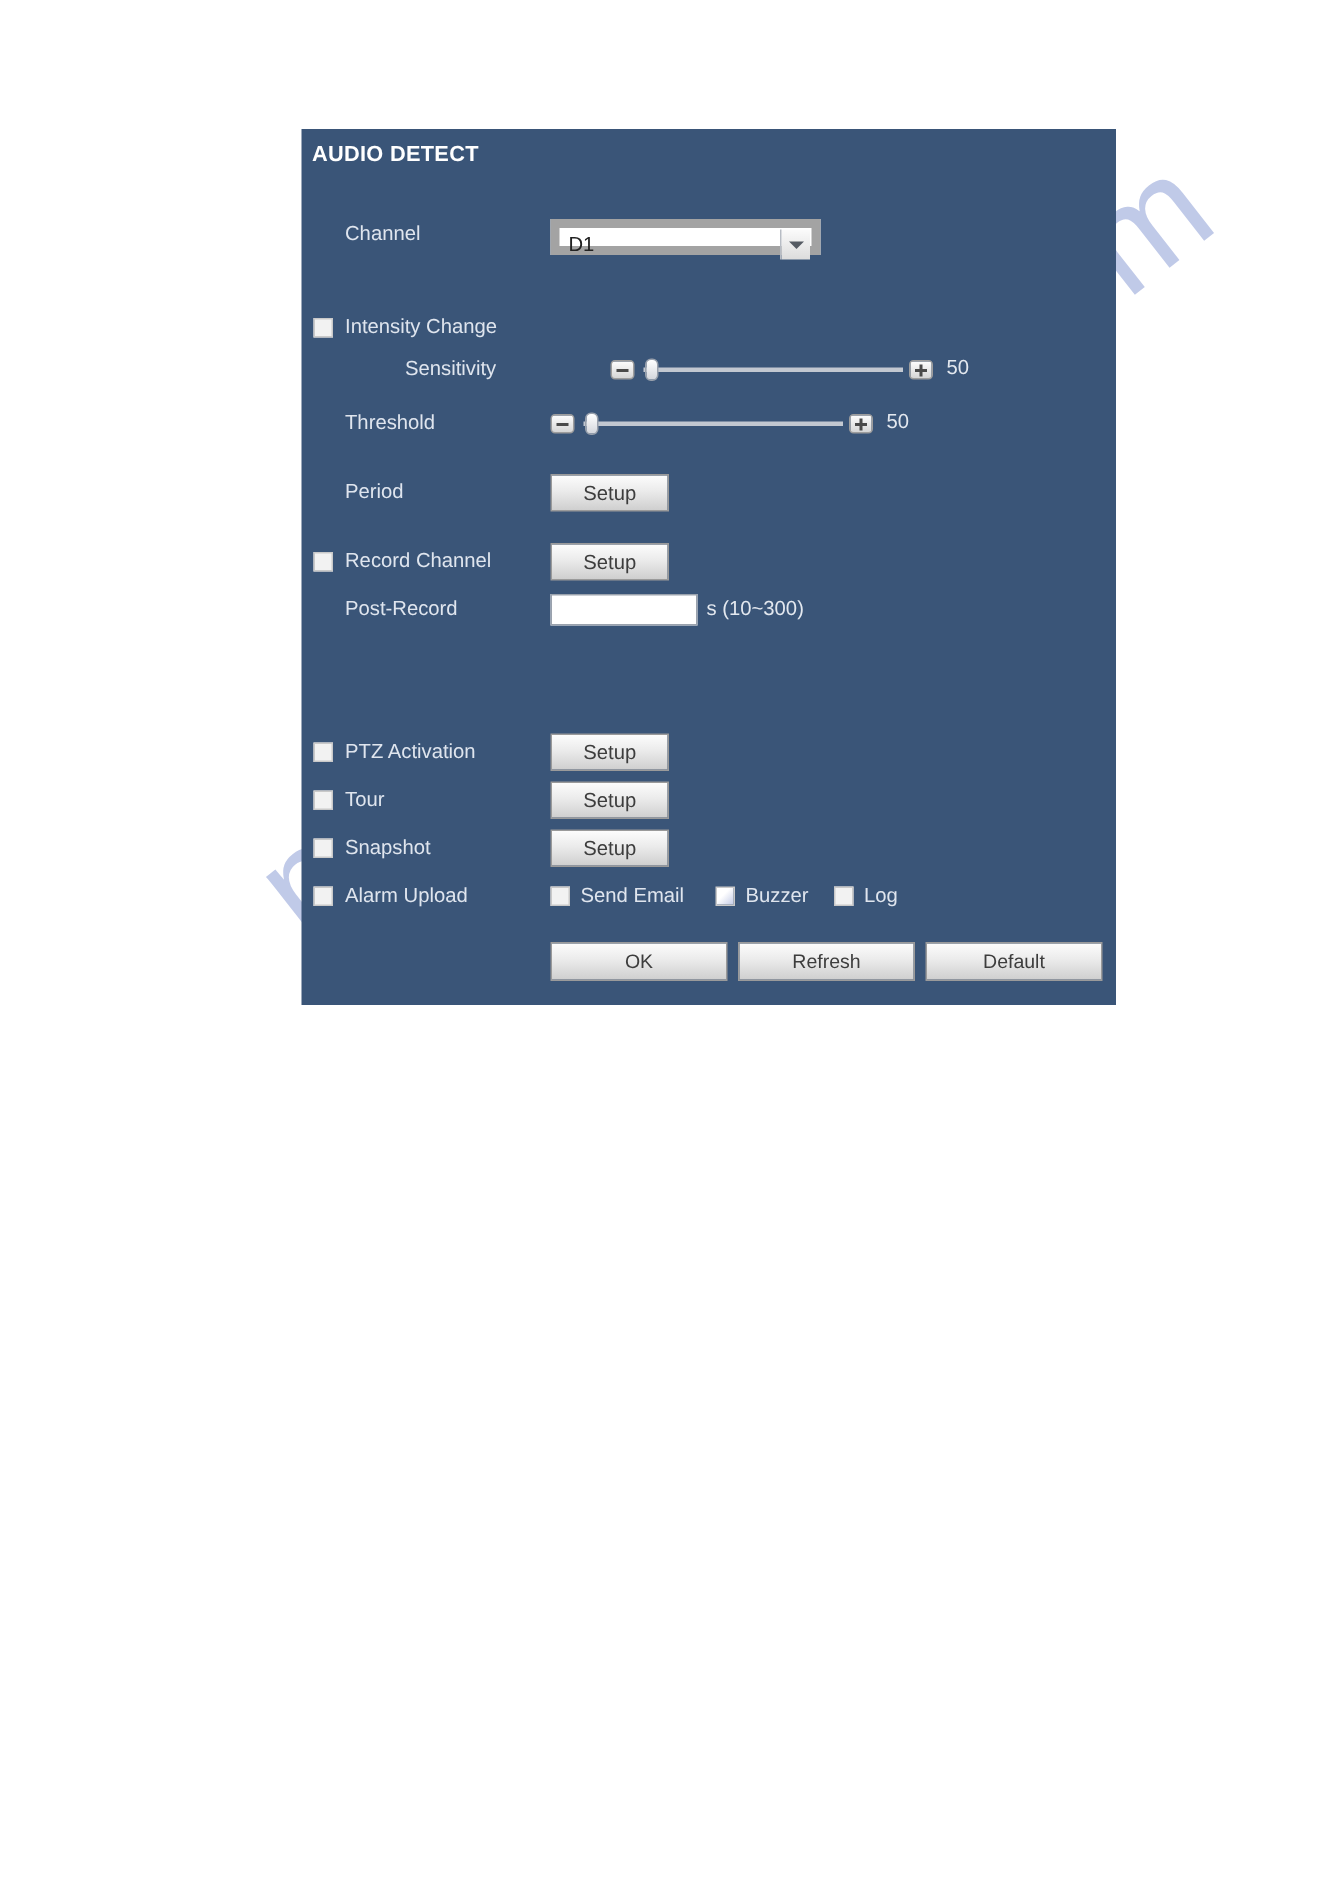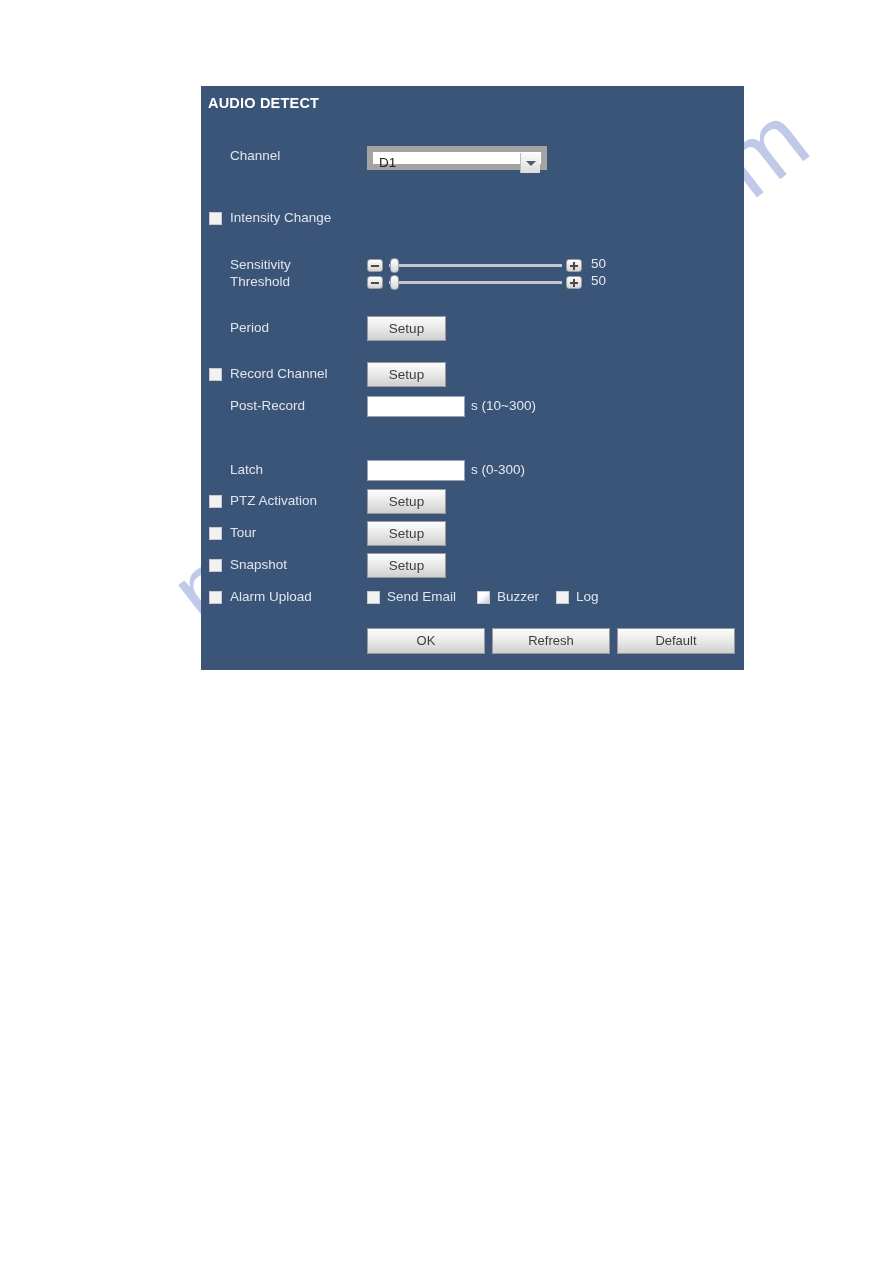--- a/index.html
+++ b/index.html
@@ -299,21 +299,21 @@
       </div>
     </div>
   </div>
 
 
   <div class="row" style="top:122px;">
     <span class="cb"></span>
     <span class="lbl">Intensity Change</span>
   </div>
 
-  <div class="row" style="top:169px;">
+  <div class="row" style="top:150px;margin-left:40px;">
     <span class="lbl">Sensitivity</span>
     <div class="slider">
       <span class="minus"></span>
       <span class="track"></span>
       <span class="thumb"></span>
       <span class="plus"></span>
     </div>
     <span class="sval">50</span>
   </div>
 
@@ -339,25 +339,20 @@
     <span class="btn btn-setup">Setup</span>
   </div>
 
   <div class="row" style="top:310px;">
     <span class="lbl">Post-Record</span>
     <input class="tinput" type="text" value="" style="">
     <span class="unit">s (10~300)</span>
   </div>
 
 
-  <div class="row" style="top:374px;">
-    <span class="lbl">Latch</span>
-    <input class="tinput" type="text" value="" style="">
-    <span class="unit">s (0-300)</span>
-  </div>
 
   <div class="row" style="top:405px;">
     <span class="cb"></span>
     <span class="lbl">PTZ Activation</span>
     <span class="btn btn-setup">Setup</span>
   </div>
 
   <div class="row" style="top:437px;padding-left:29px;">
     <span class="cb"></span>
     <span class="lbl">Tour</span>

